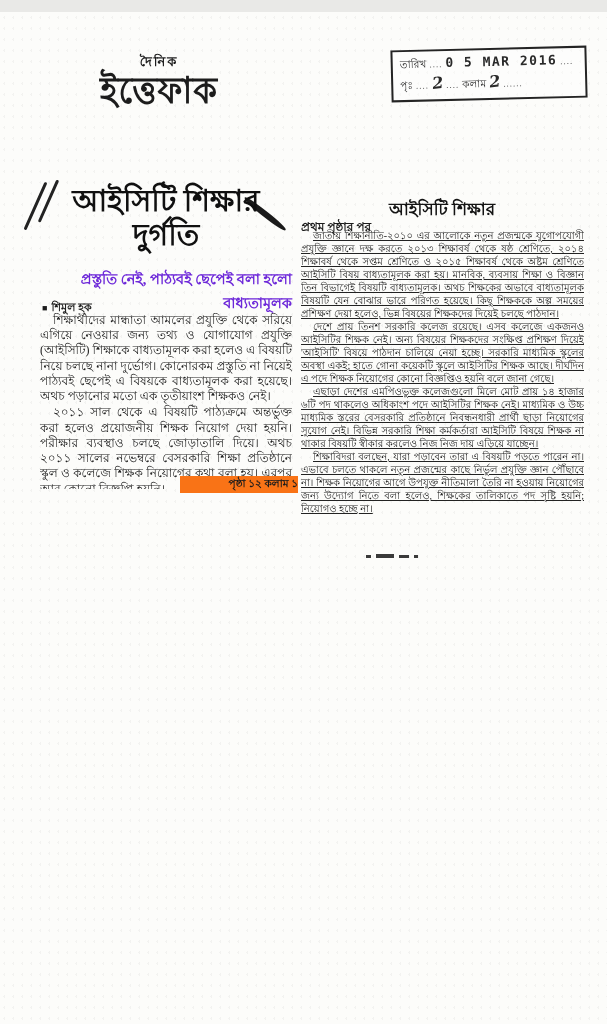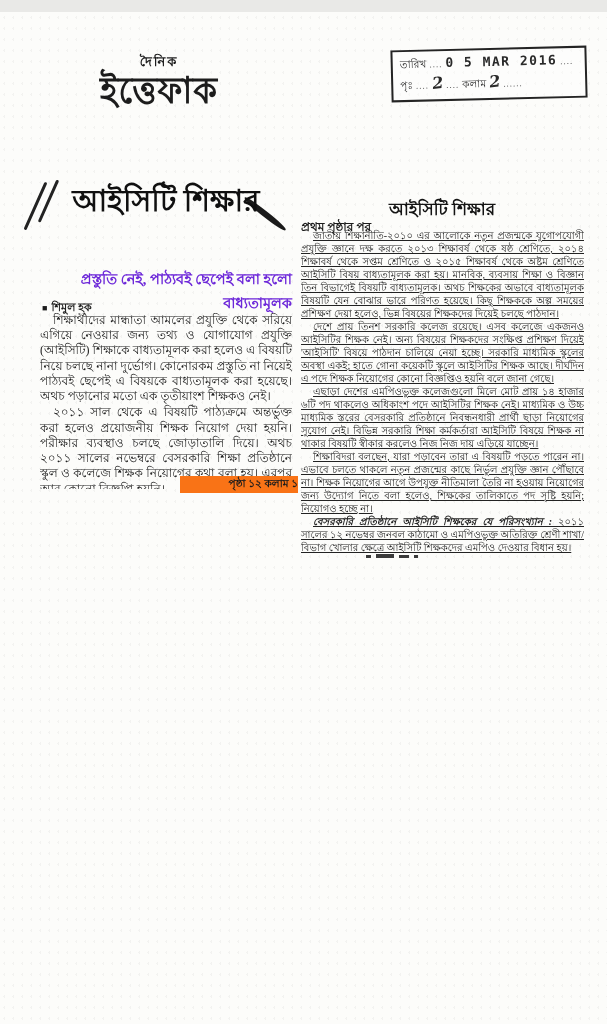--- a/index.html
+++ b/index.html
@@ -99,20 +99,21 @@
       <span class="dots">......</span>
     </div>
   </div>
 
   <span class="pen-slash a"></span>
   <span class="pen-slash b"></span>
   <span class="pen-stroke"></span>
 
   <div class="headline">
     <span class="l1">আইসিটি শিক্ষার</span>
+    <span class="l2">দুর্গতি</span>
   </div>
 
   <div class="subhead">প্রস্তুতি নেই, পাঠ্যবই ছেপেই বলা হলো বাধ্যতামূলক</div>
 
   <div class="byline">
     <span class="sq">■</span><span>শিমুল হক</span>
   </div>
 
   <div class="left-body">
     <p>শিক্ষার্থীদের মান্ধাতা আমলের প্রযুক্তি থেকে সরিয়ে এগিয়ে নেওয়ার জন্য তথ্য ও যোগাযোগ প্রযুক্তি (আইসিটি) শিক্ষাকে বাধ্যতামূলক করা হলেও এ বিষয়টি নিয়ে চলছে নানা দুর্ভোগ। কোনোরকম প্রস্তুতি না নিয়েই পাঠ্যবই ছেপেই এ বিষয়কে বাধ্যতামূলক করা হয়েছে। অথচ পড়ানোর মতো এক তৃতীয়াংশ শিক্ষকও নেই।</p>
@@ -122,24 +123,20 @@
   <div class="jump-note">পৃষ্ঠা ১২ কলাম ১</div>
 
   <div class="r-header">আইসিটি শিক্ষার</div>
   <div class="r-cont">প্রথম পৃষ্ঠার পর</div>
 
   <div class="right-body">
     <p>জাতীয় শিক্ষানীতি-২০১০ এর আলোকে নতুন প্রজন্মকে যুগোপযোগী প্রযুক্তি জ্ঞানে দক্ষ করতে ২০১৩ শিক্ষাবর্ষ থেকে ষষ্ঠ শ্রেণিতে, ২০১৪ শিক্ষাবর্ষ থেকে সপ্তম শ্রেণিতে ও ২০১৫ শিক্ষাবর্ষ থেকে অষ্টম শ্রেণিতে আইসিটি বিষয় বাধ্যতামূলক করা হয়। মানবিক, ব্যবসায় শিক্ষা ও বিজ্ঞান তিন বিভাগেই বিষয়টি বাধ্যতামূলক। অথচ শিক্ষকের অভাবে বাধ্যতামূলক বিষয়টি যেন বোঝার ভারে পরিণত হয়েছে। কিছু শিক্ষককে অল্প সময়ের প্রশিক্ষণ দেয়া হলেও, ভিন্ন বিষয়ের শিক্ষকদের দিয়েই চলছে পাঠদান।</p>
     <p>দেশে প্রায় তিনশ সরকারি কলেজ রয়েছে। এসব কলেজে একজনও আইসিটির শিক্ষক নেই। অন্য বিষয়ের শিক্ষকদের সংক্ষিপ্ত প্রশিক্ষণ দিয়েই 'আইসিটি' বিষয়ে পাঠদান চালিয়ে নেয়া হচ্ছে। সরকারি মাধ্যমিক স্কুলের অবস্থা একই; হাতে গোনা কয়েকটি স্কুলে আইসিটির শিক্ষক আছে। দীর্ঘদিন এ পদে শিক্ষক নিয়োগের কোনো বিজ্ঞপ্তিও হয়নি বলে জানা গেছে।</p>
     <p>এছাড়া দেশের এমপিওভুক্ত কলেজগুলো মিলে মোট প্রায় ১৪ হাজার ৬টি পদ থাকলেও অধিকাংশ পদে আইসিটির শিক্ষক নেই। মাধ্যমিক ও উচ্চ মাধ্যমিক স্তরের বেসরকারি প্রতিষ্ঠানে নিবন্ধনধারী প্রার্থী ছাড়া নিয়োগের সুযোগ নেই। বিভিন্ন সরকারি শিক্ষা কর্মকর্তারা আইসিটি বিষয়ে শিক্ষক না থাকার বিষয়টি স্বীকার করলেও নিজ নিজ দায় এড়িয়ে যাচ্ছেন।</p>
     <p>শিক্ষাবিদরা বলছেন, যারা পড়াবেন তারা এ বিষয়টি পড়তে পারেন না। এভাবে চলতে থাকলে নতুন প্রজন্মের কাছে নির্ভুল প্রযুক্তি জ্ঞান পৌঁছাবে না। শিক্ষক নিয়োগের আগে উপযুক্ত নীতিমালা তৈরি না হওয়ায় নিয়োগের জন্য উদ্যোগ নিতে বলা হলেও, শিক্ষকের তালিকাতে পদ সৃষ্টি হয়নি; নিয়োগও হচ্ছে না।</p>
-    <p>
-      <span class="lead-in">বেসরকারি প্রতিষ্ঠানে আইসিটি শিক্ষকের যে পরিসংখ্যান :</span>
-      <span>২০১১ সালের ১২ নভেম্বর জনবল কাঠামো ও এমপিওভুক্ত অতিরিক্ত শ্রেণী শাখা/বিভাগ খোলার ক্ষেত্রে আইসিটি শিক্ষকদের এমপিও দেওয়ার বিধান হয়।</span>
-    </p>
   </div>
 
   <div class="end-divider">
     <i class="s1"></i>
       <i class="s2"></i>
       <i class="s3"></i>
       <i class="s4"></i>
   </div>
 
 </div>

